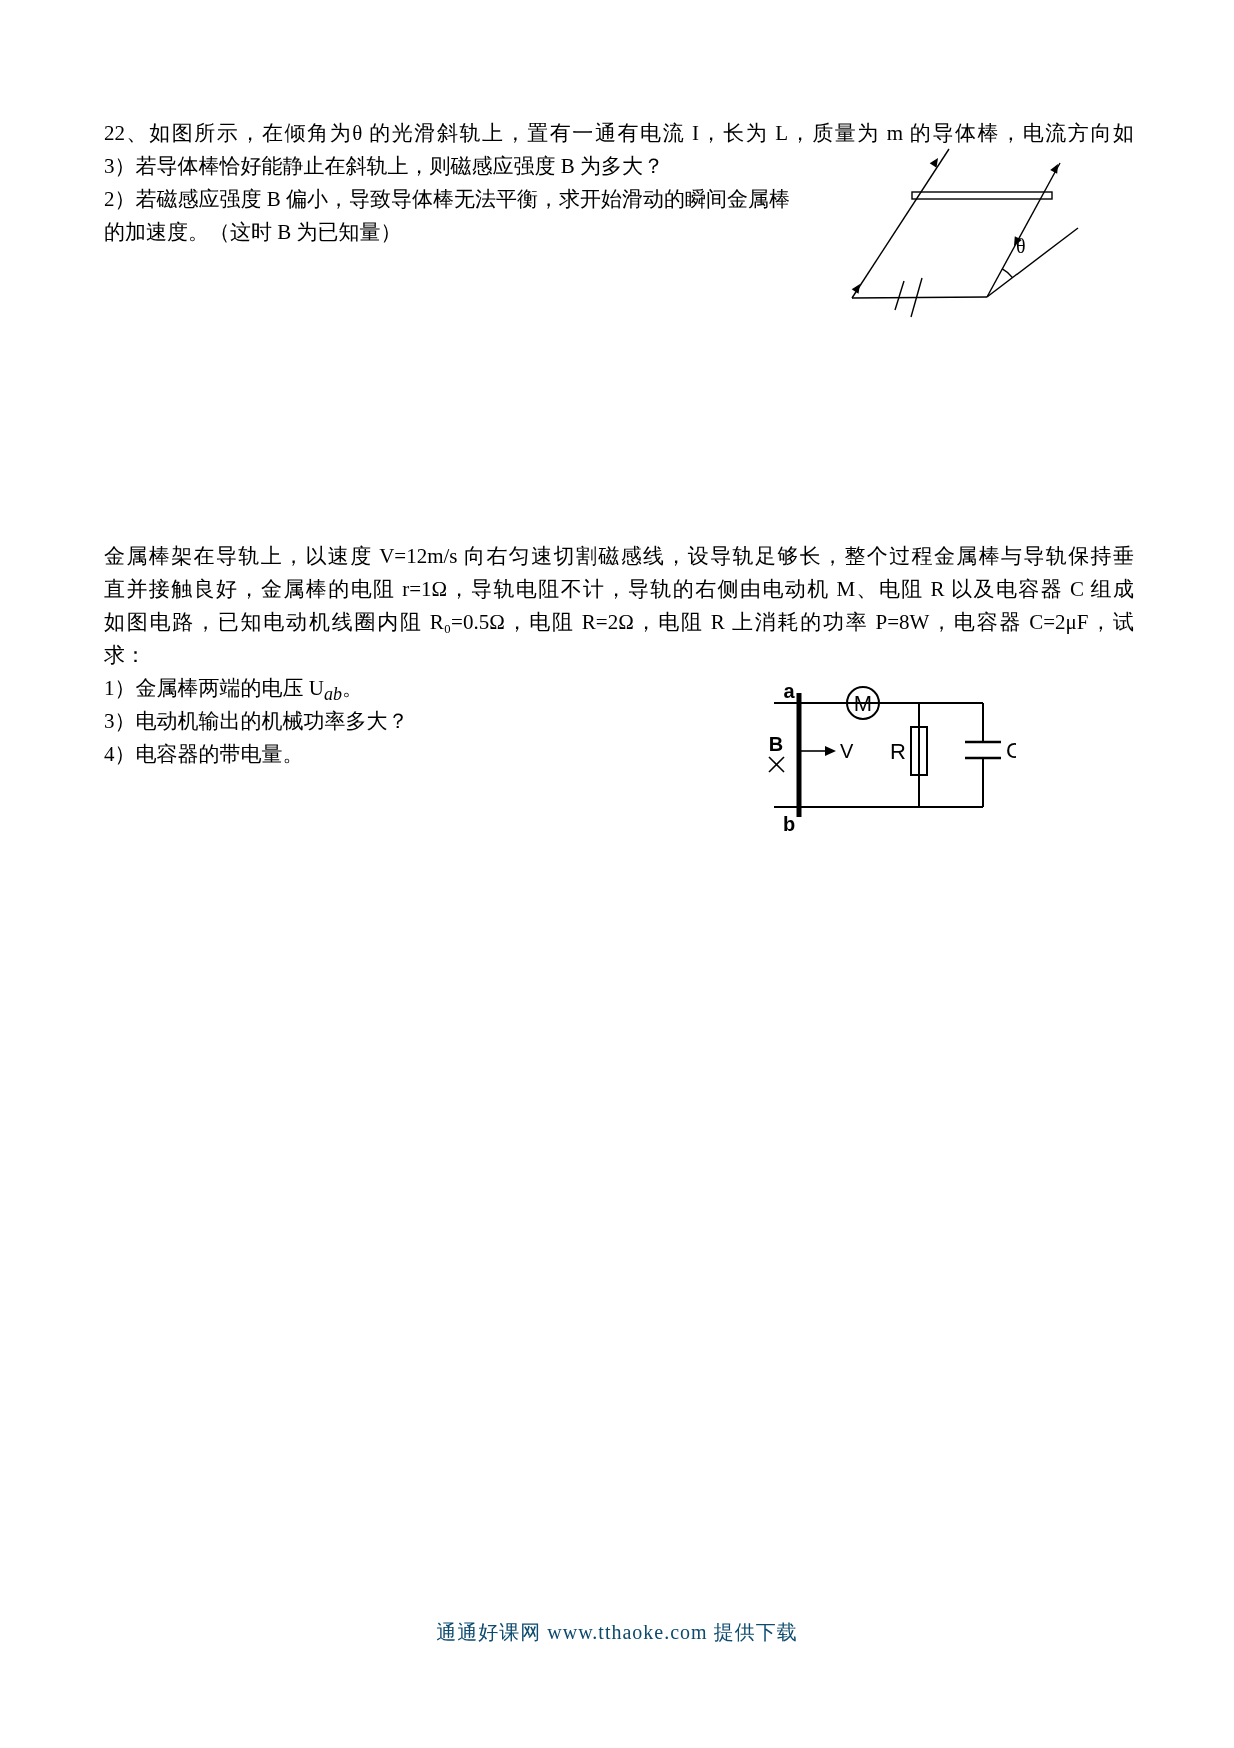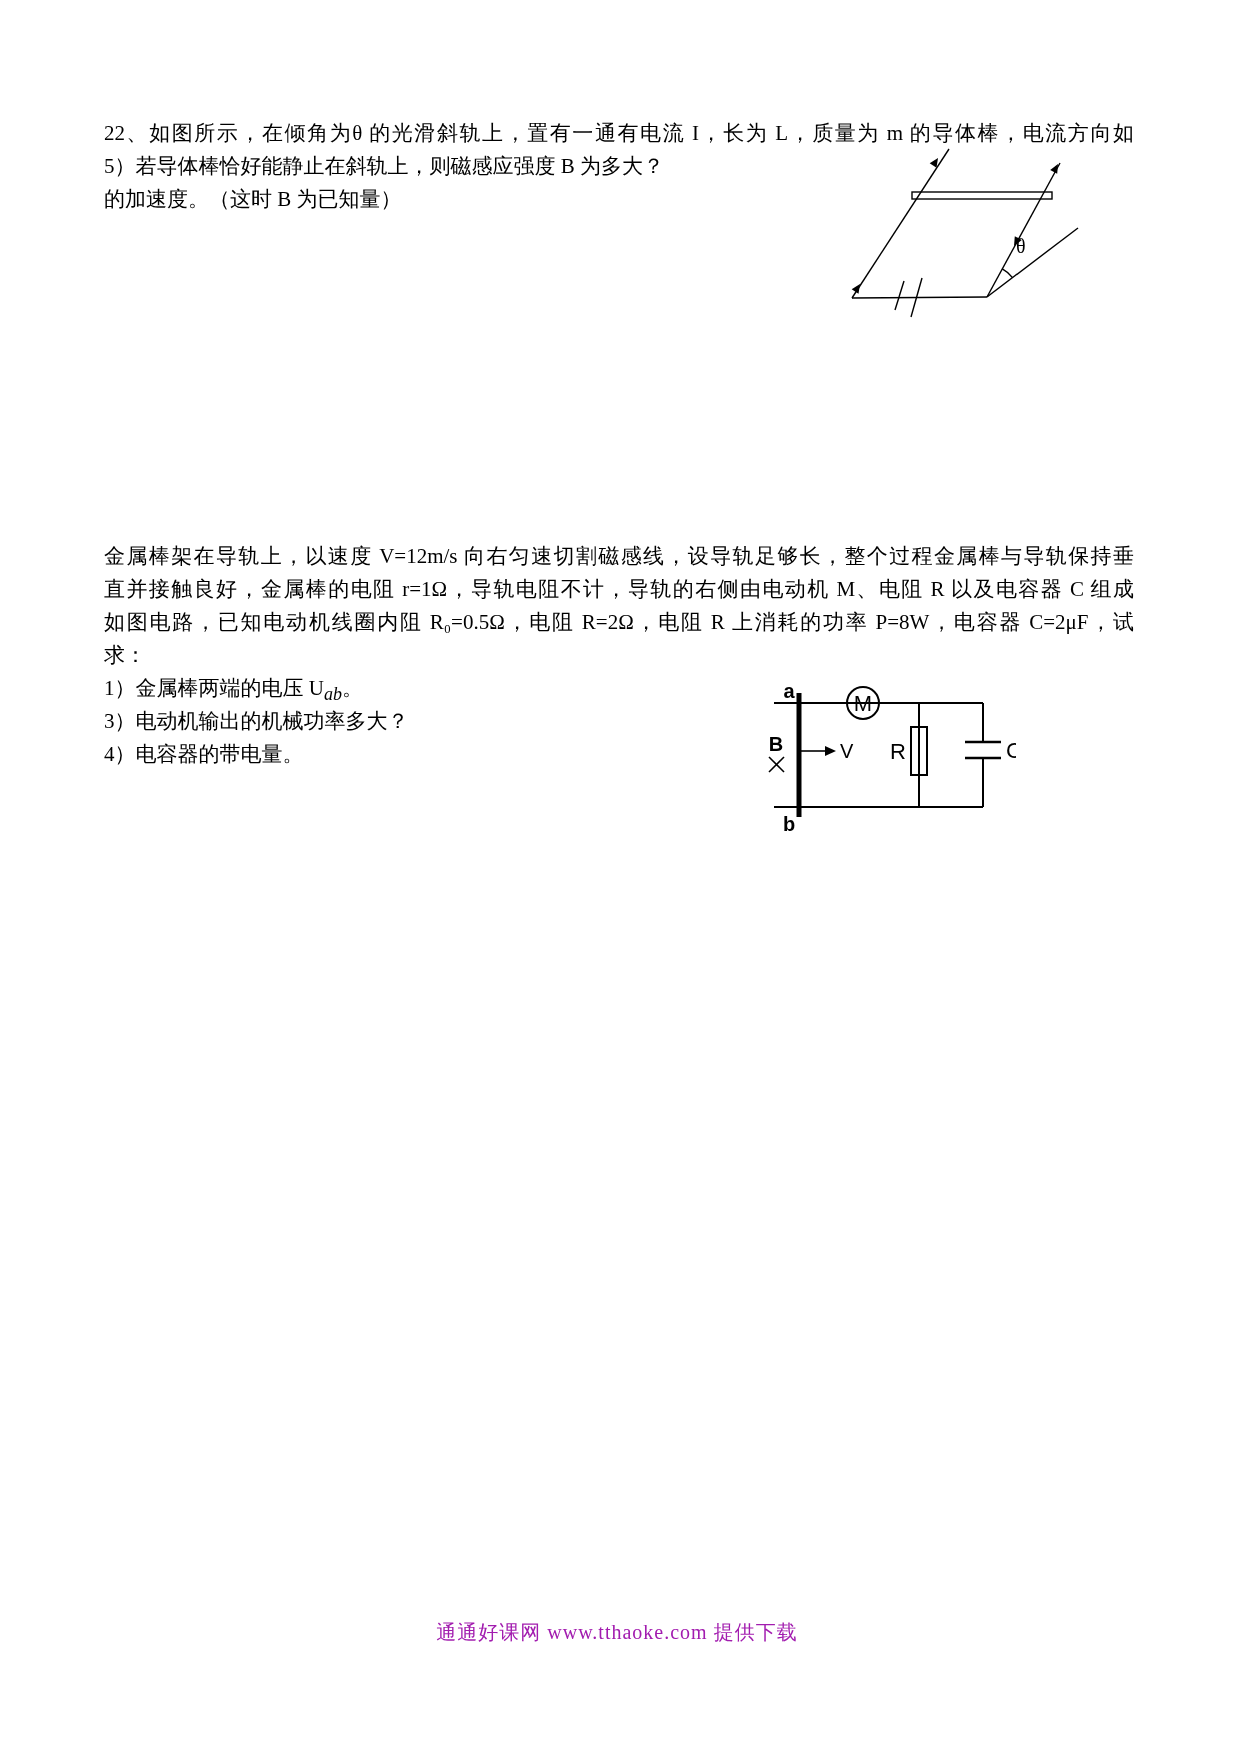--- a/index.html
+++ b/index.html
@@ -44,32 +44,33 @@
     fill:#000;
     stroke:none;
   }
   #footer{
     position:absolute;
     top:1619px;
     left:0;
     width:100%;
     text-align:center;
     font-size:20px;
-    color:#a21caf;
+    color:#0c4a6e;
     letter-spacing:1px;
   }
 </style>
 </head>
 <body>
 
 <div class="page">
 
   <div class="textblock" id="q22-text">
     <div class="ln just">22、如图所示，在倾角为θ 的光滑斜轨上，置有一通有电流 I，长为 L，质量为 m 的导体棒，电流方向如</div>
-    <div class="ln">5）若导体棒恰好能静止在斜轨上，则磁感应强度 B 为多大？</div>
+    <div class="ln">3）若导体棒恰好能静止在斜轨上，则磁感应强度 B 为多大？</div>
+    <div class="ln">2）若磁感应强度 B 偏小，导致导体棒无法平衡，求开始滑动的瞬间金属棒</div>
     <div class="ln">的加速度。（这时 B 为已知量）</div>
   </div>
 
   <svg class="diagram" style="left:845px;top:142px;" width="245" height="182" viewBox="845 142 245 182">
     <g stroke-width="1.4">
       <line x1="852" y1="298" x2="949" y2="149"></line>
       <line x1="987" y1="297" x2="1060" y2="163"></line>
       <line x1="852" y1="298" x2="987" y2="297"></line>
       <line x1="987" y1="297" x2="1078" y2="228"></line>
       <line x1="895" y1="310" x2="904" y2="281"></line>

